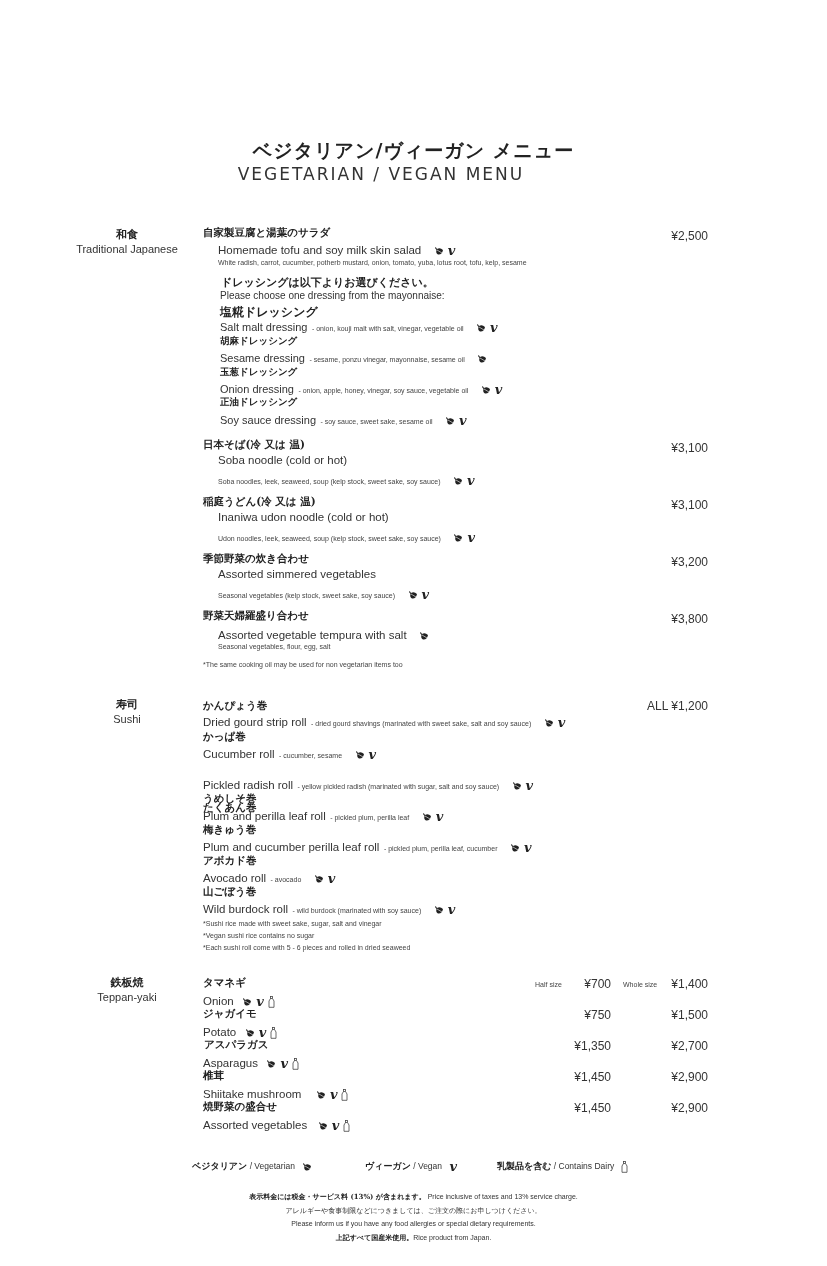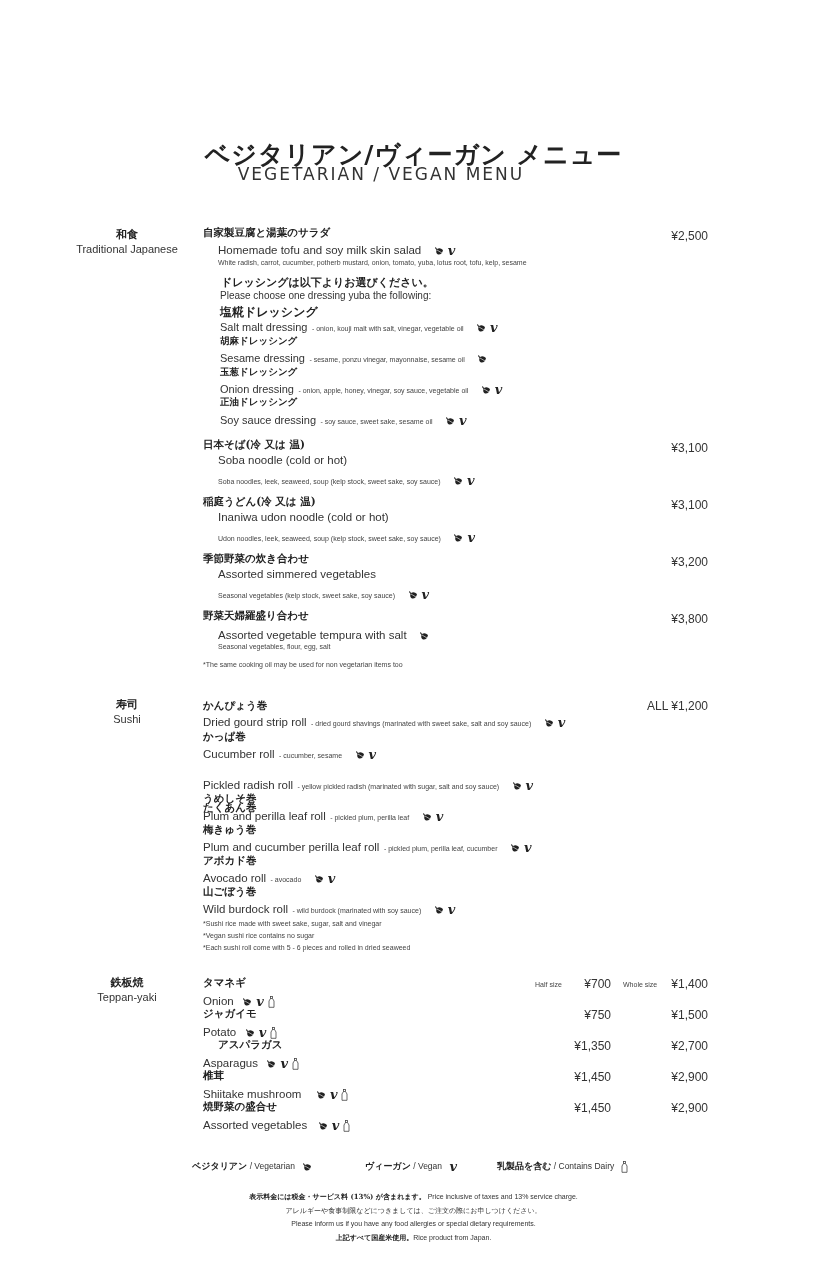--- a/index.html
+++ b/index.html
@@ -1,20 +1,20 @@
 <!DOCTYPE html>
 <html><head>
   <meta charset="utf-8">
   <style>
     * { margin: 0; padding: 0; box-sizing: border-box; }
     html, body { width: 827px; height: 1266px; background: #ffffff; overflow: hidden; }
     body { position: relative; font-family: "Liberation Sans", "DejaVu Sans", sans-serif; color: #3a3a3a; }
 
     .title-jp { position: absolute; top: 138px; left: 0; width: 827px; text-align: center;
-      font-family: "DejaVu Serif", serif; font-size: 25px; font-weight: bold; color: #222; letter-spacing: 1px; }
+      font-family: "DejaVu Serif", serif; font-size: 19px; font-weight: bold; color: #222; letter-spacing: 1px; }
     .title-en { position: absolute; top: 164px; left: 0; width: 762px; text-align: center;
       font-family: "DejaVu Sans", sans-serif; font-size: 17px; color: #333; letter-spacing: 2px; }
 
     .cat { position: absolute; width: 110px; left: 72px; text-align: center; }
     .cat .jp { font-family: "DejaVu Serif", serif; font-size: 11px; font-weight: bold; color: #222; line-height: 14px; }
     .cat .en { font-size: 11px; color: #333; line-height: 14px; }
 
     .abs { position: absolute; white-space: nowrap; }
     .jp-name { font-family: "DejaVu Serif", serif; font-size: 10.5px; font-weight: bold; color: #222; }
     .en-name { font-size: 11.5px; color: #333; }
@@ -64,21 +64,21 @@
 <div class="abs" style="left:218px; top:240px;">
   <span class="en-name">Homemade tofu and soy milk skin salad</span>
   <span class="icons"><svg class="icon leaf">
         <use href="#leaf-sym"></use>
       </svg><span class="icon vegan">v</span></span>
 </div>
 <div class="abs desc" style="left:218px; top:259px;">White radish, carrot, cucumber, potherb mustard, onion, tomato, yuba, lotus root, tofu, kelp, sesame</div>
 <div class="abs price" style="left:620px; width:88px; top:229px;">¥2,500</div>
 
 <div class="abs jp-name" style="left:221px; top:275px; font-size:11px;">ドレッシングは以下よりお選びください。</div>
-<div class="abs" style="left:220px; top:290px; font-size:10px; color:#333;">Please choose one dressing yuba the following:</div>
+<div class="abs" style="left:220px; top:290px; font-size:10px; color:#333;">Please choose one dressing from the mayonnaise:</div>
 
 <div class="abs jp-name" style="left:220px; top:304px; font-size:12px;text-align:right;">塩糀ドレッシング</div>
 <div class="abs" style="left:220px; top:317px;">
   <span class="en-name" style="font-size:11px;">Salt malt dressing</span>
   <span class="small-desc">- onion, kouji malt with salt, vinegar, vegetable oil</span>
   <span class="icons"><svg class="icon leaf">
         <use href="#leaf-sym"></use>
       </svg><span class="icon vegan">v</span></span>
 </div>
 
@@ -248,21 +248,21 @@
   <span class="en-name">Potato</span>
   <span class="icons" style="margin-left:4px;"><svg class="icon leaf">
         <use href="#leaf-sym"></use>
       </svg><span class="icon vegan">v</span><svg class="icon dairy">
         <use href="#dairy-sym"></use>
       </svg></span>
 </div>
 <div class="abs price" style="left:560px; width:51px; top:1008px;">¥750</div>
 <div class="abs price" style="left:650px; width:58px; top:1008px;">¥1,500</div>
 
-<div class="abs jp-name" style="left:218px; top:1038px;">アスパラガス</div>
+<div class="abs jp-name" style="left:204px; top:1038px;">アスパラガス</div>
 <div class="abs" style="left:203px; top:1053px;">
   <span class="en-name">Asparagus</span>
   <span class="icons" style="margin-left:4px;"><svg class="icon leaf">
         <use href="#leaf-sym"></use>
       </svg><span class="icon vegan">v</span><svg class="icon dairy">
         <use href="#dairy-sym"></use>
       </svg></span>
 </div>
 <div class="abs price" style="left:560px; width:51px; top:1039px;">¥1,350</div>
 <div class="abs price" style="left:650px; width:58px; top:1039px;">¥2,700</div>

